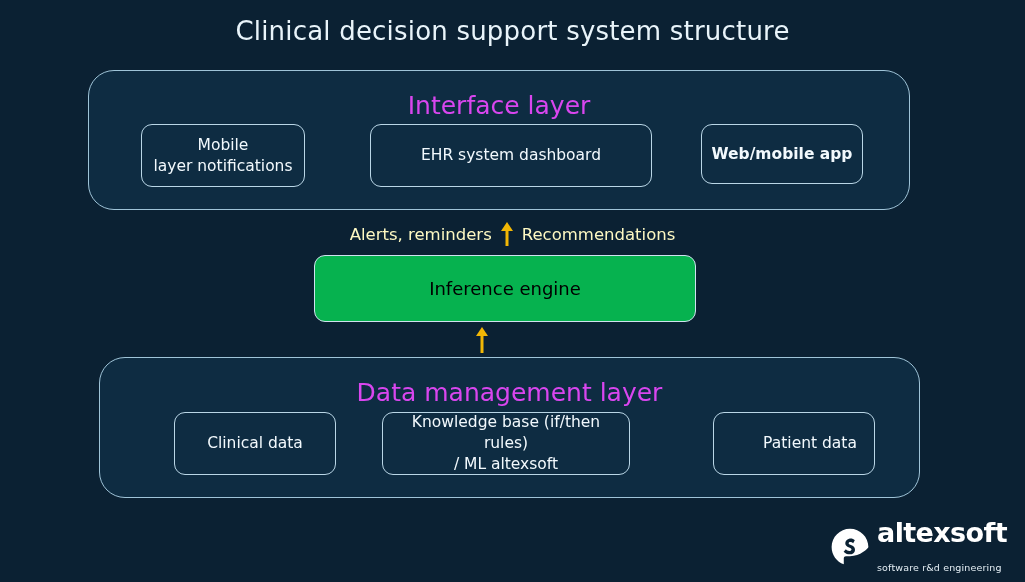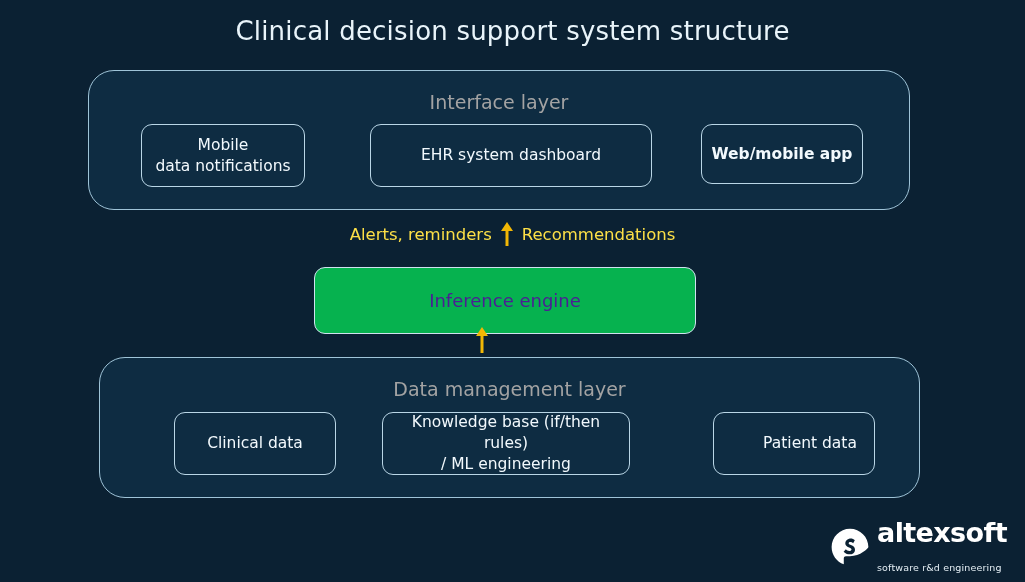--- a/index.html
+++ b/index.html
@@ -39,23 +39,23 @@
     border: 1.6px solid #9fc4d8;
     border-radius: 26px;
     background: #0e2c42;
     box-sizing: border-box;
   }
   .panel-title {
     position: absolute;
     left: 0;
     width: 100%;
     text-align: center;
-    font-size: 19px;
+    font-size: 25px;
     font-weight: 400;
-    color: #a3a3a3;
+    color: #d946ef;
   }
 
   #interface-panel {
     left: 88px;
     top: 70px;
     width: 822px;
     height: 140px;
   }
   #interface-panel .panel-title { top: 20px; }
 
@@ -99,21 +99,21 @@
   .annotation {
     position: absolute;
     left: 0;
     top: 222px;
     width: 1025px;
     display: flex;
     align-items: center;
     justify-content: center;
     gap: 9px;
     font-size: 16.5px;
-    color: #fde047;
+    color: #fef9c3;
   }
 
   
   .arrow-up {
     position: relative;
     width: 12px;
     height: 24px;
     flex: 0 0 auto;
   }
   .arrow-up .shaft {
@@ -146,22 +146,21 @@
     height: 67px;
     background: #06b24f;
     border: 1.6px solid #cfe2ee;
     border-radius: 11px;
     box-sizing: border-box;
     display: flex;
     align-items: center;
     justify-content: center;
     font-size: 18px;
     font-weight: 500;
-    color: #4c1d95;
-    margin-top: 12px;
+    color: #000000;
   }
 
   
   #arrow-engine-data {
     position: absolute;
     left: 476px;
     top: 327px;
     width: 12px;
     height: 26px;
   }
@@ -207,21 +206,21 @@
 <div class="stage">
 
   <div class="title">Clinical decision support system structure</div>
 
   <div class="panel" id="interface-panel">
     <div class="panel-title">Interface layer</div>
 
     <div class="box" id="box-mobile">
       <span>
         <span>Mobile</span><br>
-        <span>data notifications</span>
+        <span>layer notifications</span>
       </span>
     </div>
 
     <div class="box" id="box-ehr">EHR system dashboard</div>
 
     <div class="box" id="box-webapp">Web/mobile app</div>
   </div>
 
   <div class="annotation">
     <span>Alerts, reminders</span>
@@ -240,21 +239,21 @@
   </div>
 
   <div class="panel" id="data-panel">
     <div class="panel-title">Data management layer</div>
 
     <div class="box" id="box-clinical">Clinical data</div>
 
     <div class="box" id="box-knowledge">
       <span>
         <span>Knowledge base (if/then rules)</span><br>
-        <span>/ ML engineering</span>
+        <span>/ ML altexsoft</span>
       </span>
     </div>
 
     <div class="box" id="box-patient">Patient data</div>
   </div>
 
   <div id="logo">
     <svg id="logo-mark" viewBox="0 0 48 48">
       <path d="M24 3 C12.4 3 3 12.4 3 24 c0 9.1 5.8 16.9 13.9 19.8 l0 -6.9 c0 -1.3 1.1 -2.4 2.4 -2.4 l4.7 0 C35.6 34.5 45 25.6 45 24 45 12.4 35.6 3 24 3 Z" fill="#ffffff"></path>
       <path d="M29.5 16.2 c-1.6 -1.6 -4.2 -2.2 -6.6 -1.6 -2.6 0.7 -4.3 2.7 -4.3 5.1 0 2.3 1.6 3.8 4.3 4.8 2.1 0.8 2.8 1.4 2.8 2.3 0 1 -1 1.8 -2.5 1.8 -1.6 0 -3 -0.8 -3.9 -1.9 l-2.6 2.7 c1.7 1.9 4.2 3 6.7 3 3.6 0 6.3 -2.2 6.3 -5.4 0 -2.6 -1.7 -4.1 -4.7 -5.2 -2 -0.8 -2.5 -1.2 -2.5 -2 0 -0.8 0.8 -1.4 2 -1.4 1.2 0 2.3 0.5 3.1 1.3 Z" fill="#0b2133"></path>

